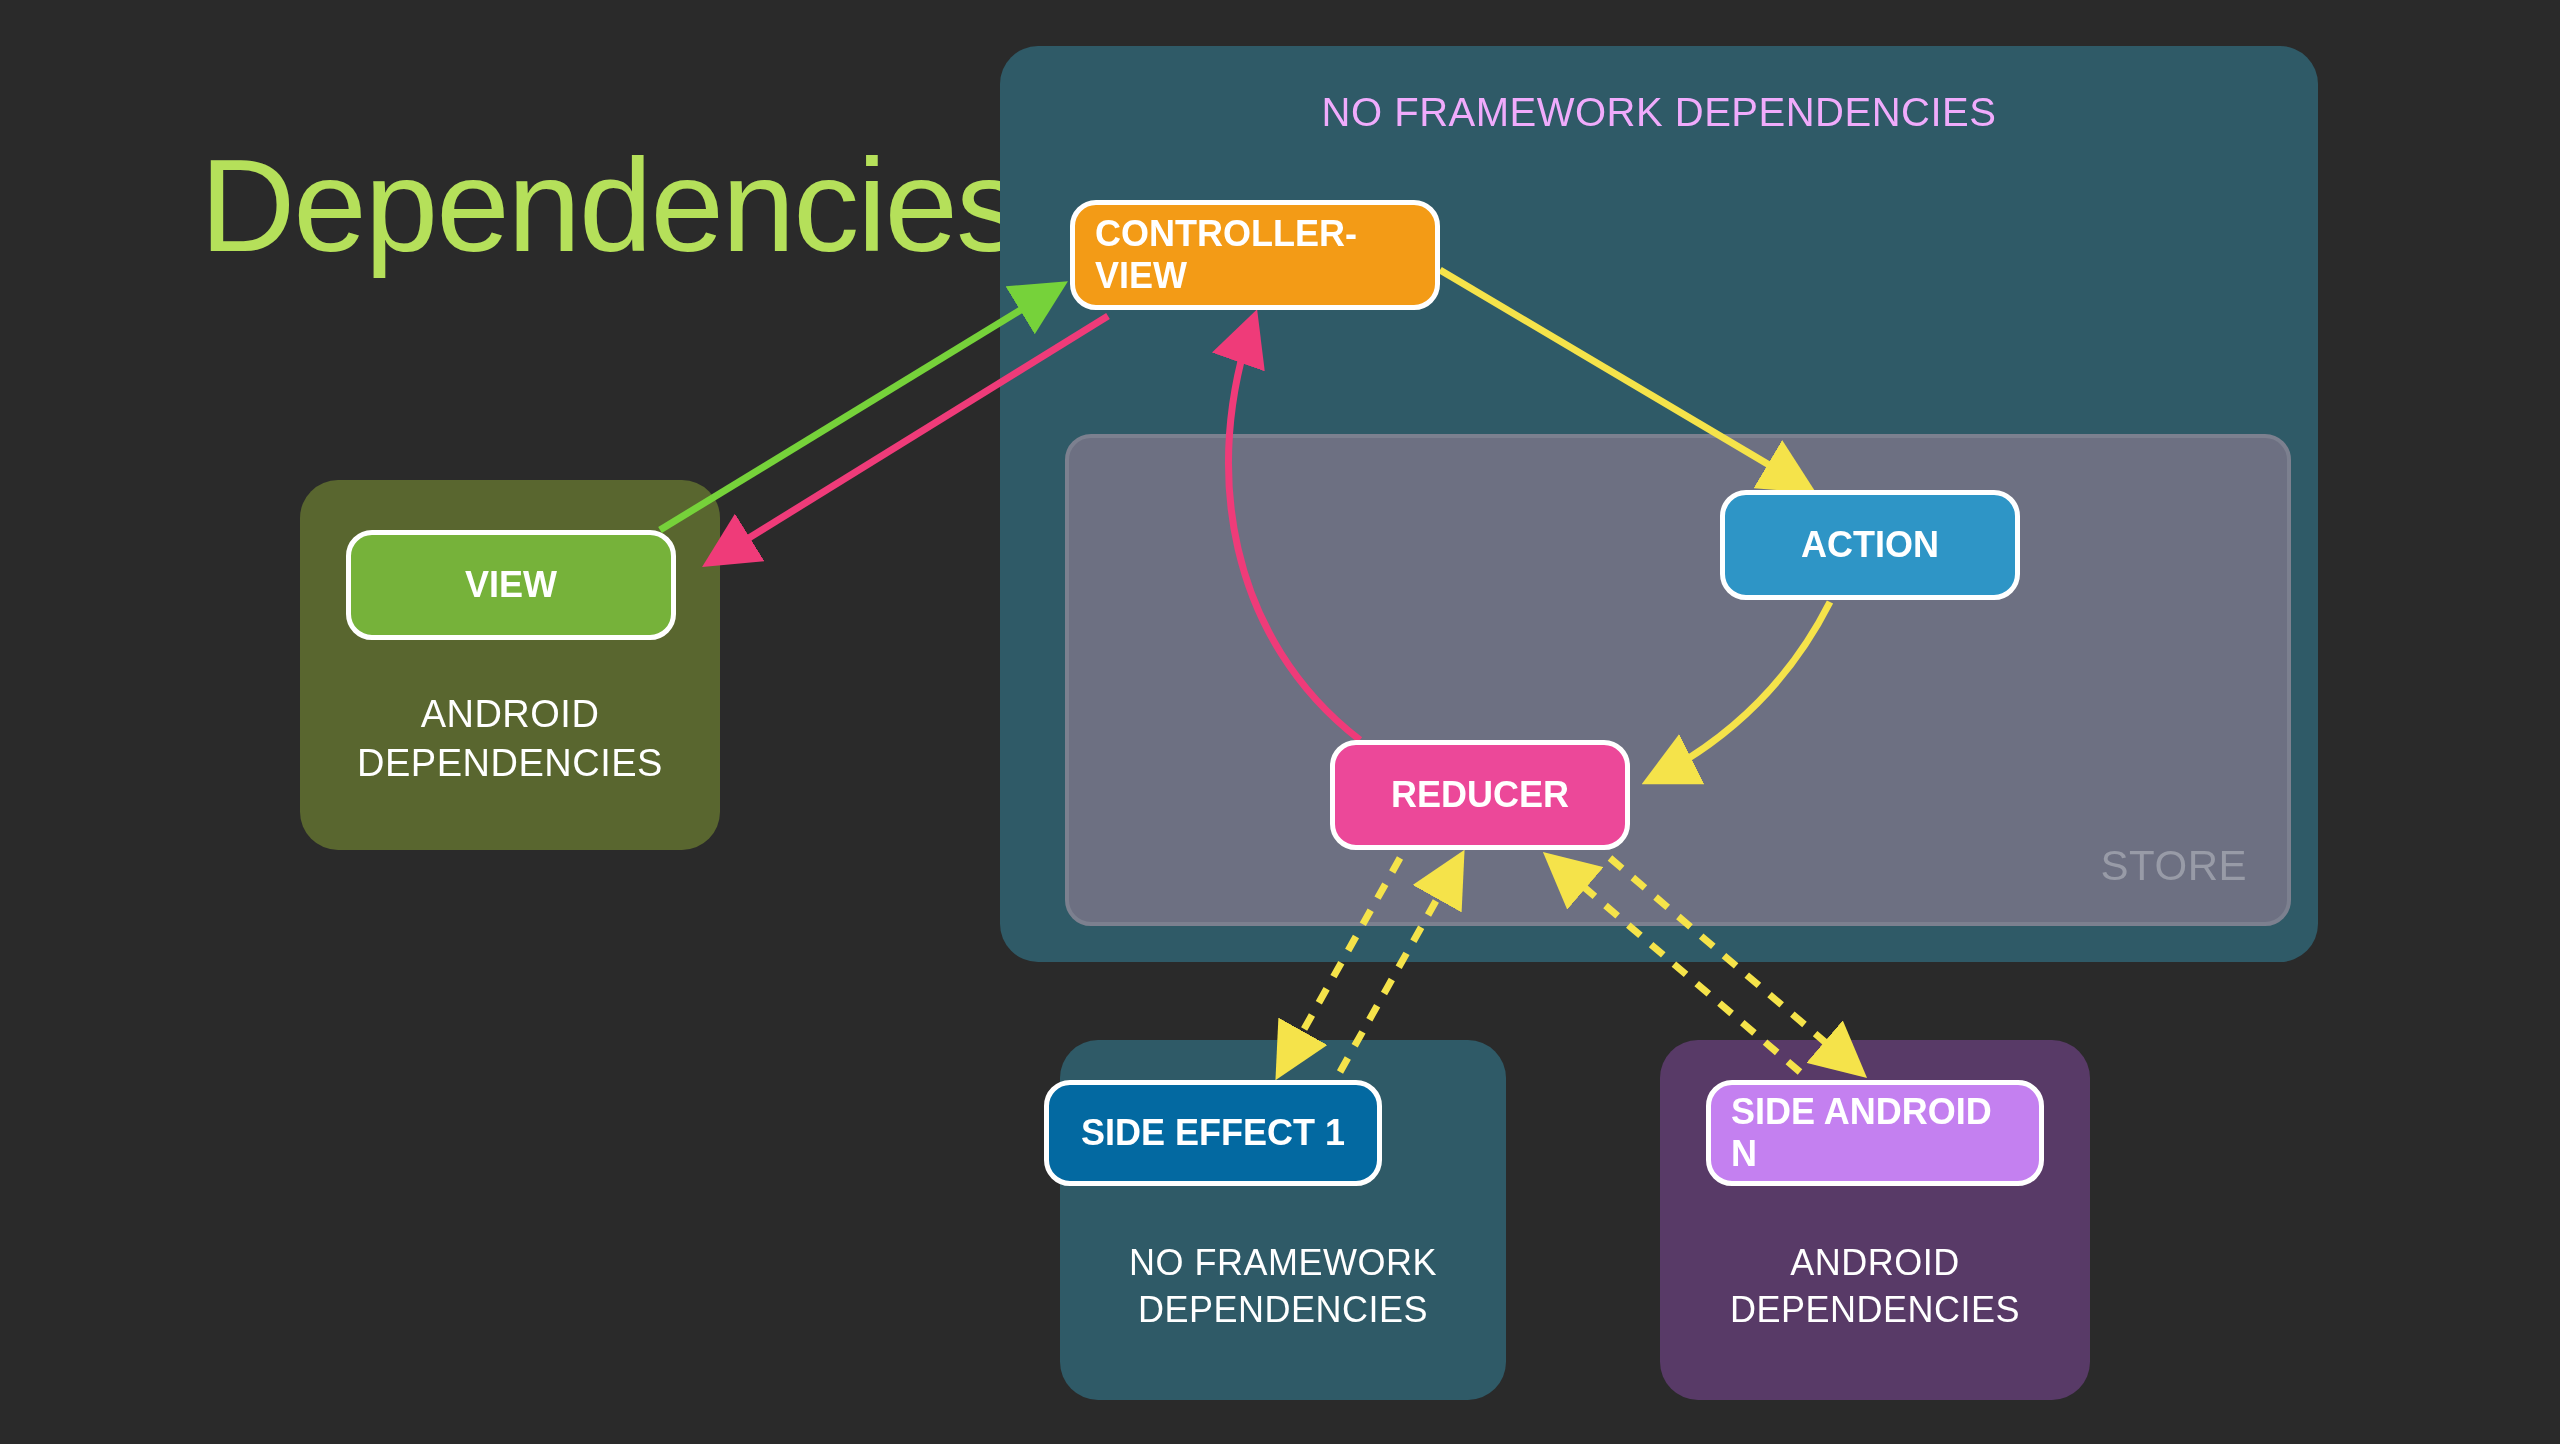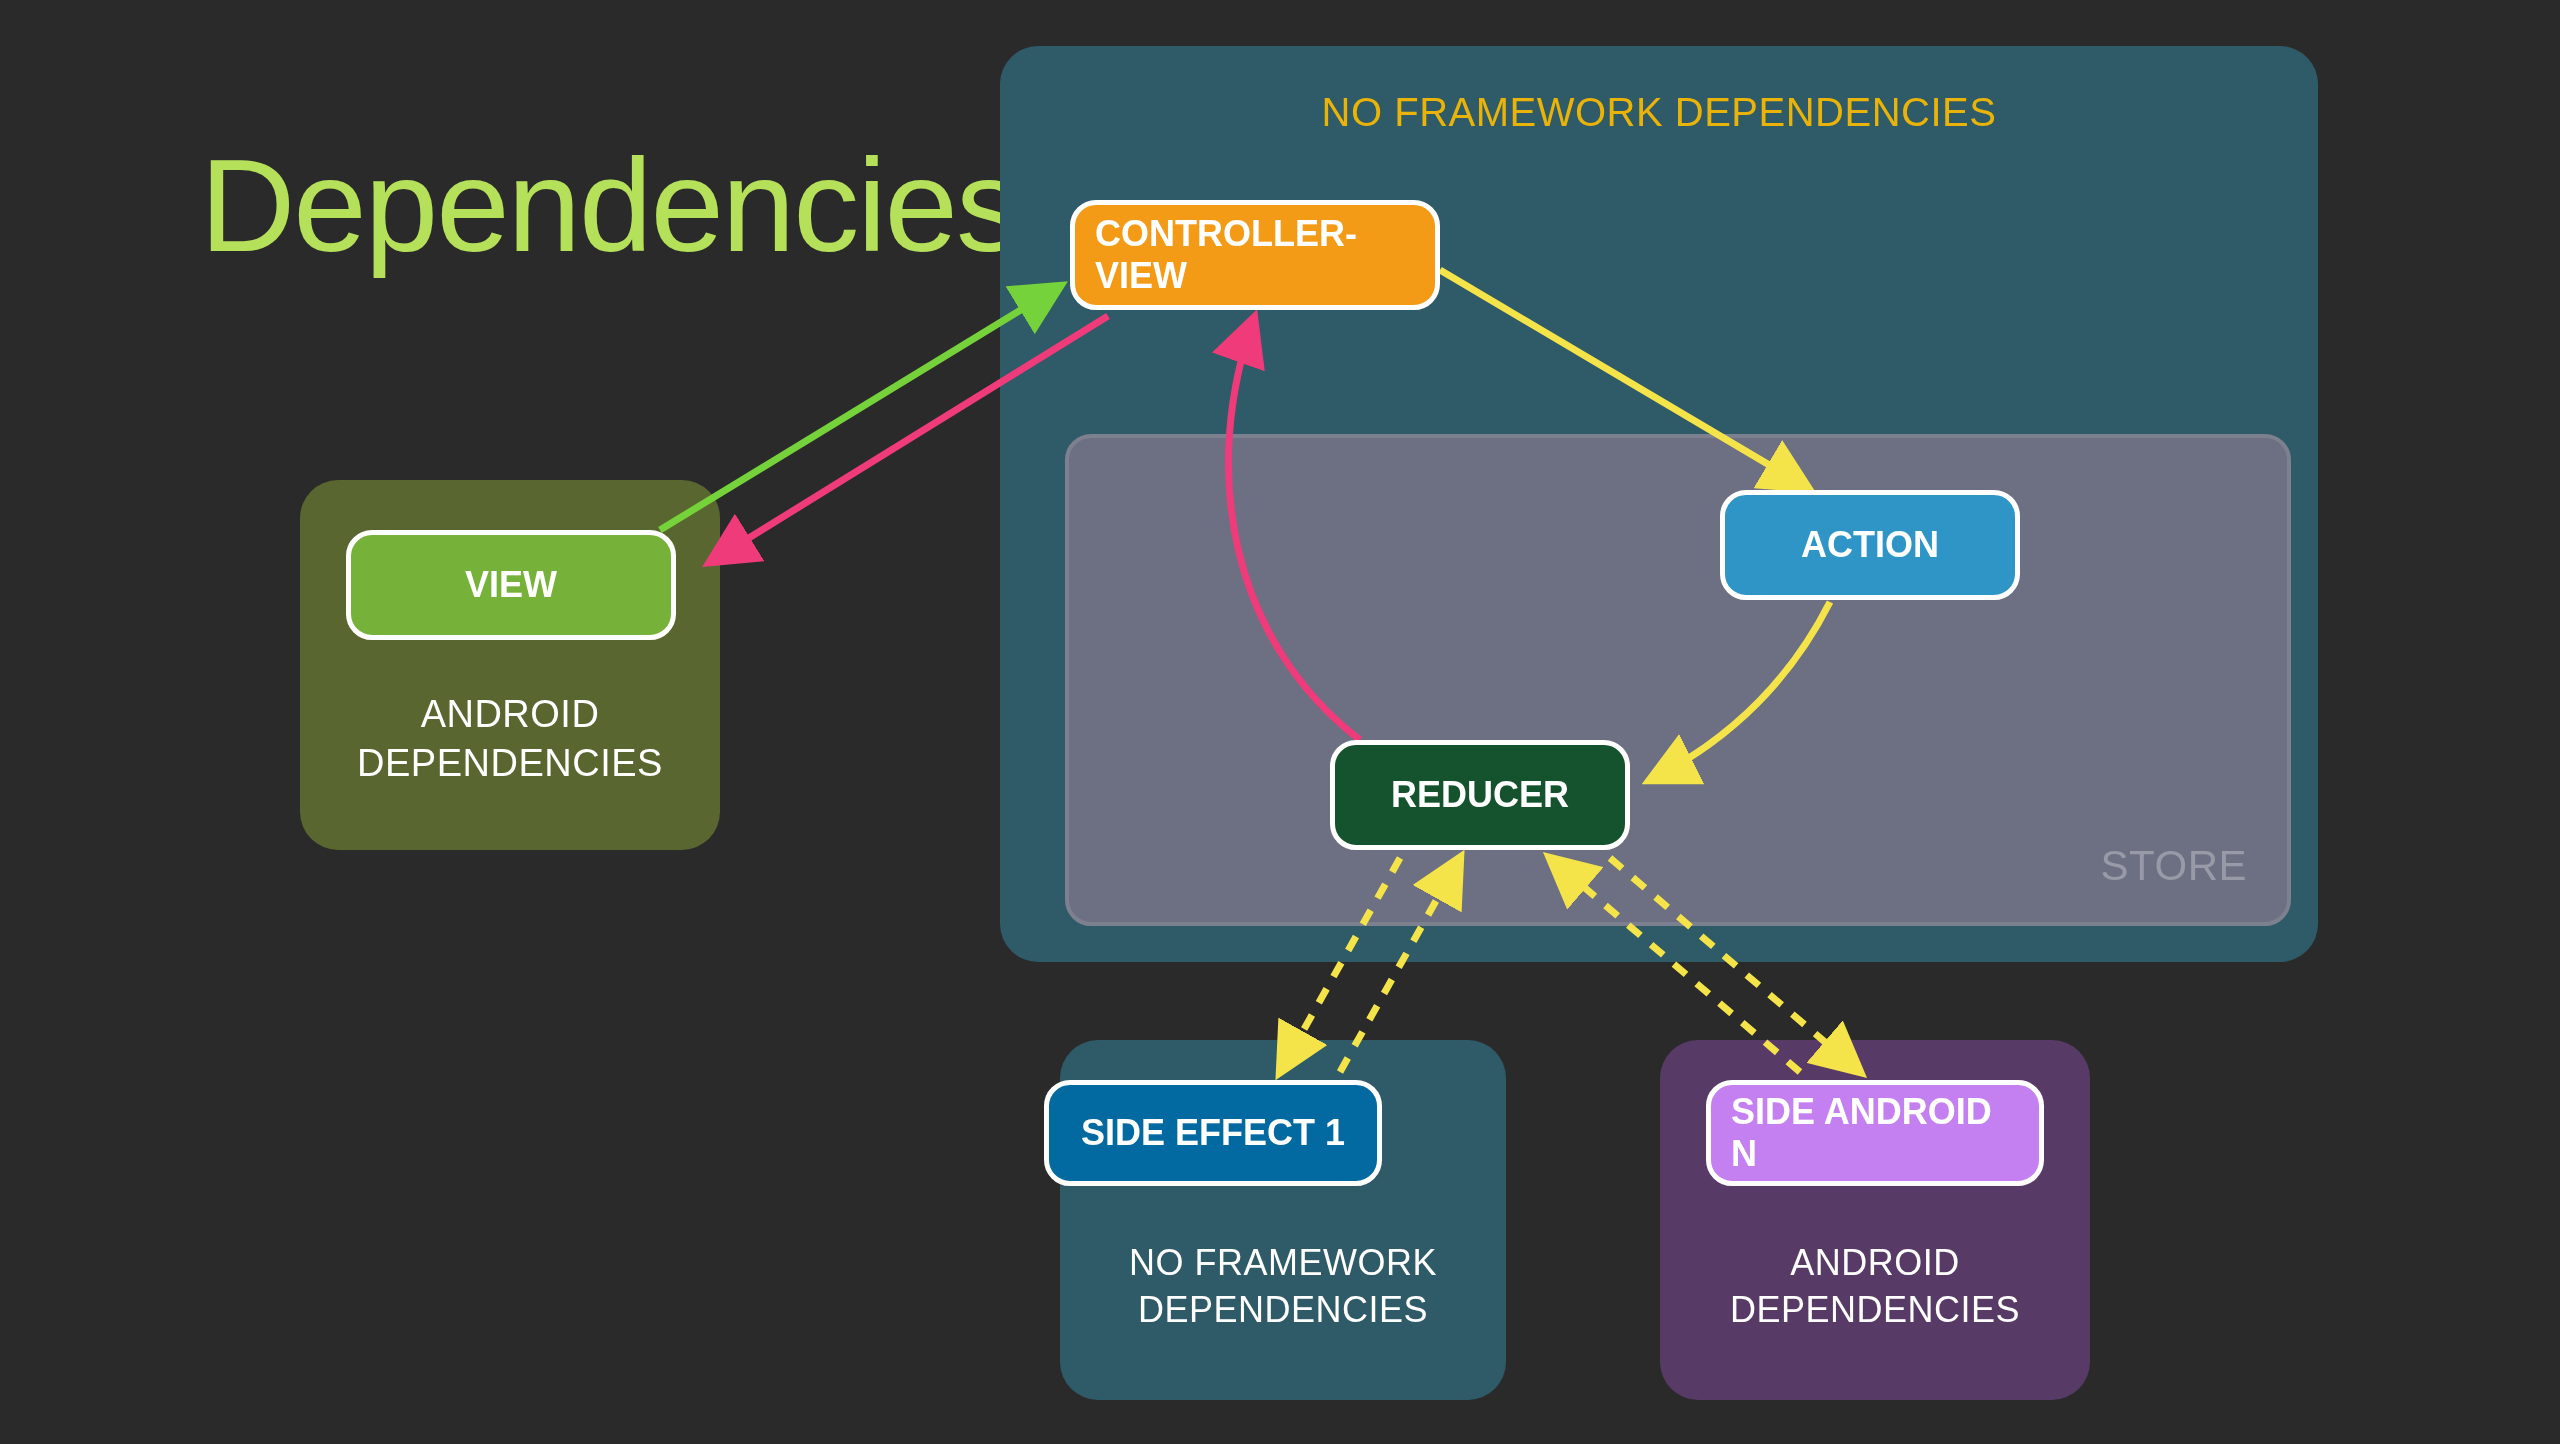--- a/index.html
+++ b/index.html
@@ -40,21 +40,21 @@
     top: 46px;
     width: 1318px;
     height: 916px;
     background: #2f5a67;
     border-radius: 38px;
   }
   .nof-title {
     position: absolute;
     left: 0; right: 0;
     top: 44px;
-    color: #eab308;
+    color: #f0abfc;
     font-size: 40px;
     font-weight: 500;
     text-align: center;
   }
   
   .store-box {
     position: absolute;
     left: 1065px;
     top: 434px;
     width: 1218px;
@@ -128,21 +128,21 @@
     color: #fff;
     font-size: 36px;
     font-weight: 600;
     font-stretch: condensed;
     padding: 16px 20px;
     box-sizing: border-box;
   }
   .pill.view        { left: 346px;  top: 530px;  width: 330px; height: 110px; background: #76b23a; }
   .pill.ctrlview    { left: 1070px; top: 200px;  width: 370px; height: 110px; background: #f39b16; }
   .pill.action      { left: 1720px; top: 490px;  width: 300px; height: 110px; background: #2e95c6; }
-  .pill.reducer     { left: 1330px; top: 740px;  width: 300px; height: 110px; background: #14532d; }
+  .pill.reducer     { left: 1330px; top: 740px;  width: 300px; height: 110px; background: #ec4899; }
   .pill.se1         { left: 1044px; top: 1080px; width: 338px; height: 106px; background: #0369a1; }
   .pill.seN         { left: 1706px; top: 1080px; width: 338px; height: 106px; background: #c480f0; }
   svg.arrows {
     position: absolute;
     left: 0; top: 0;
     width: 2560px;
     height: 1444px;
     pointer-events: none;
   }
 </style>

